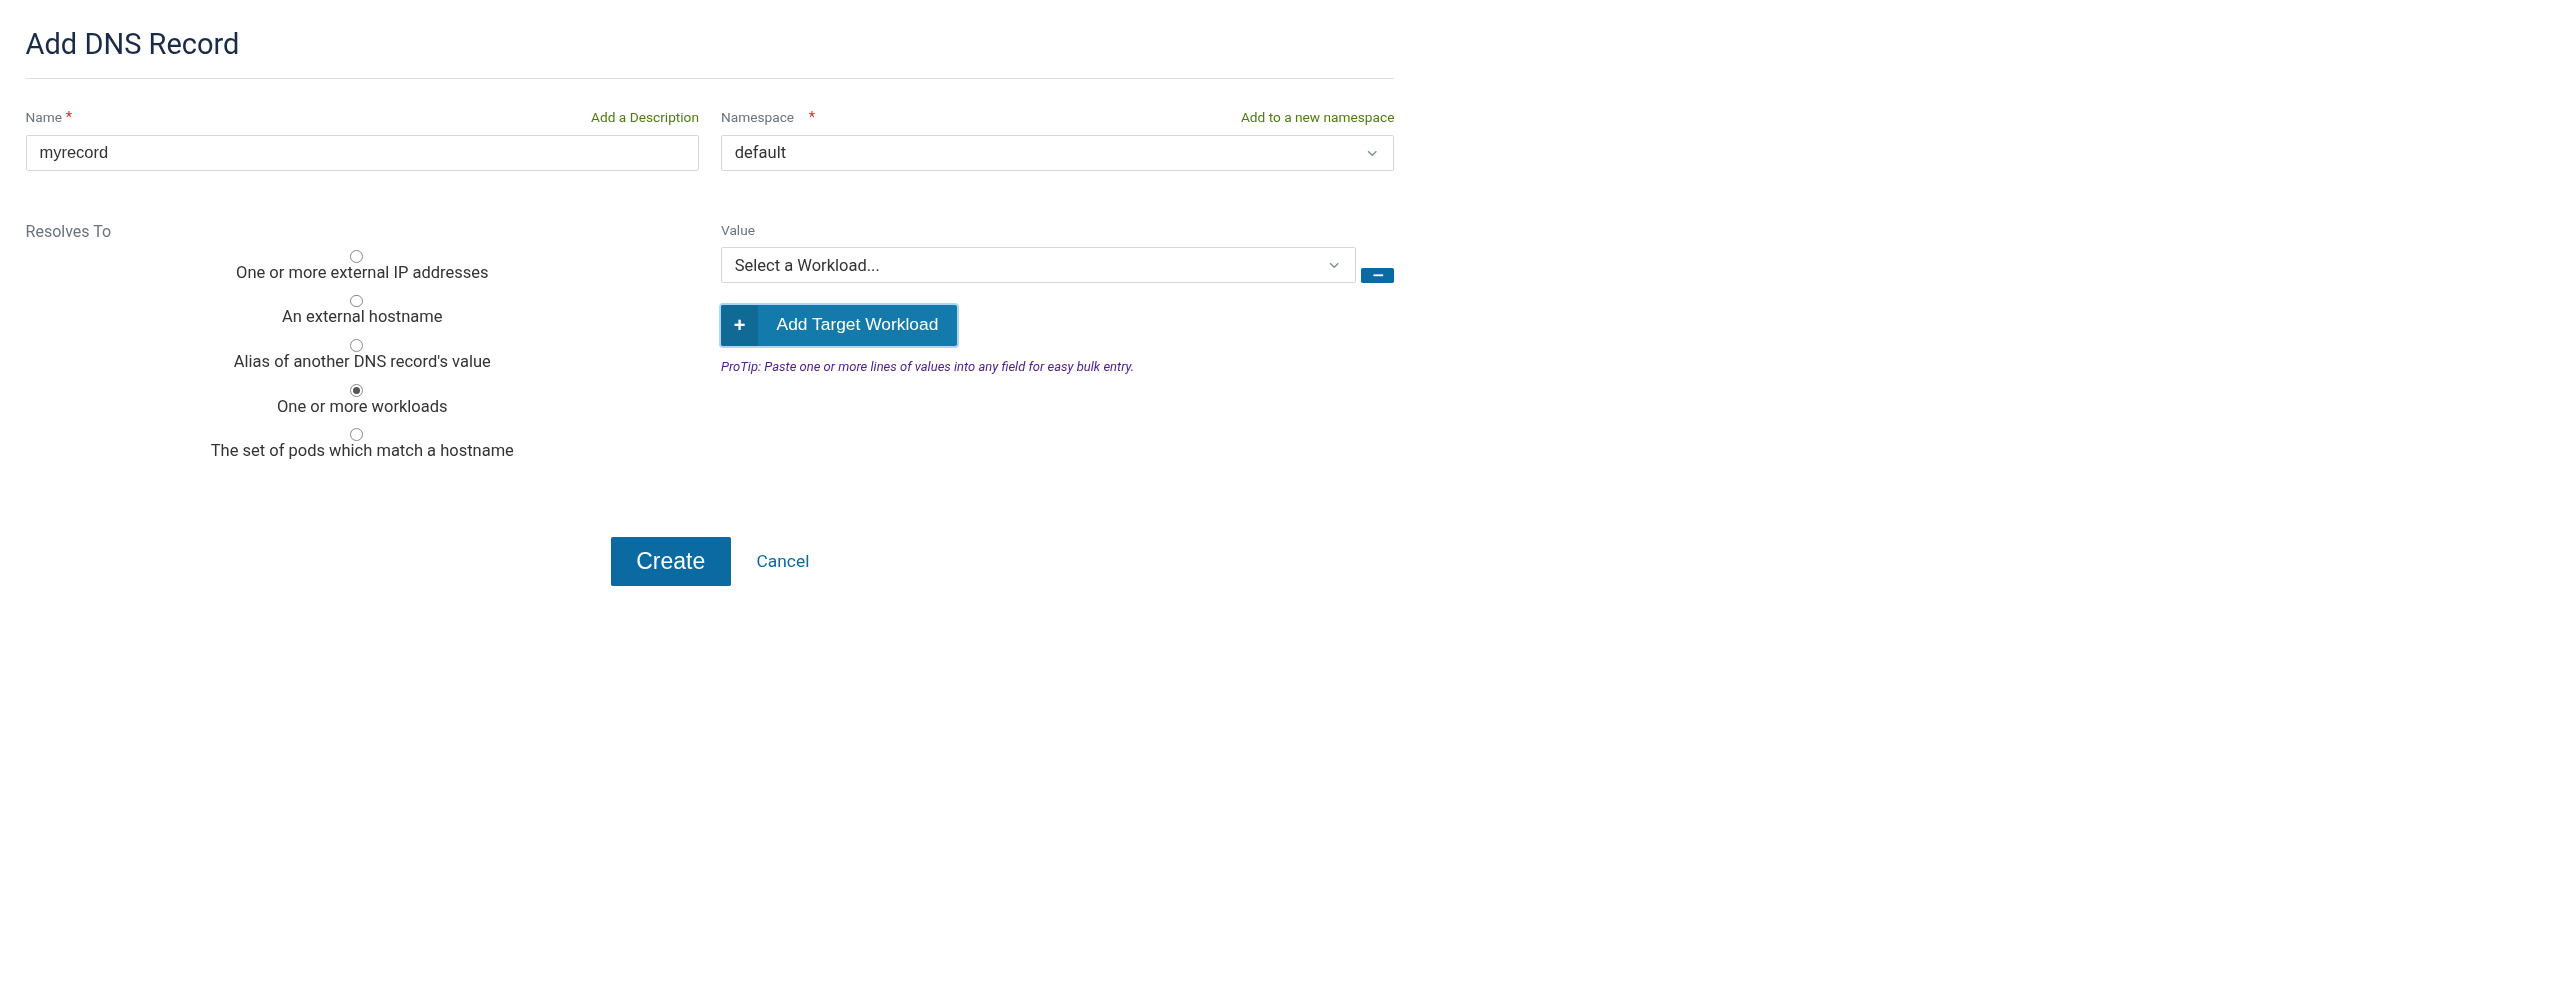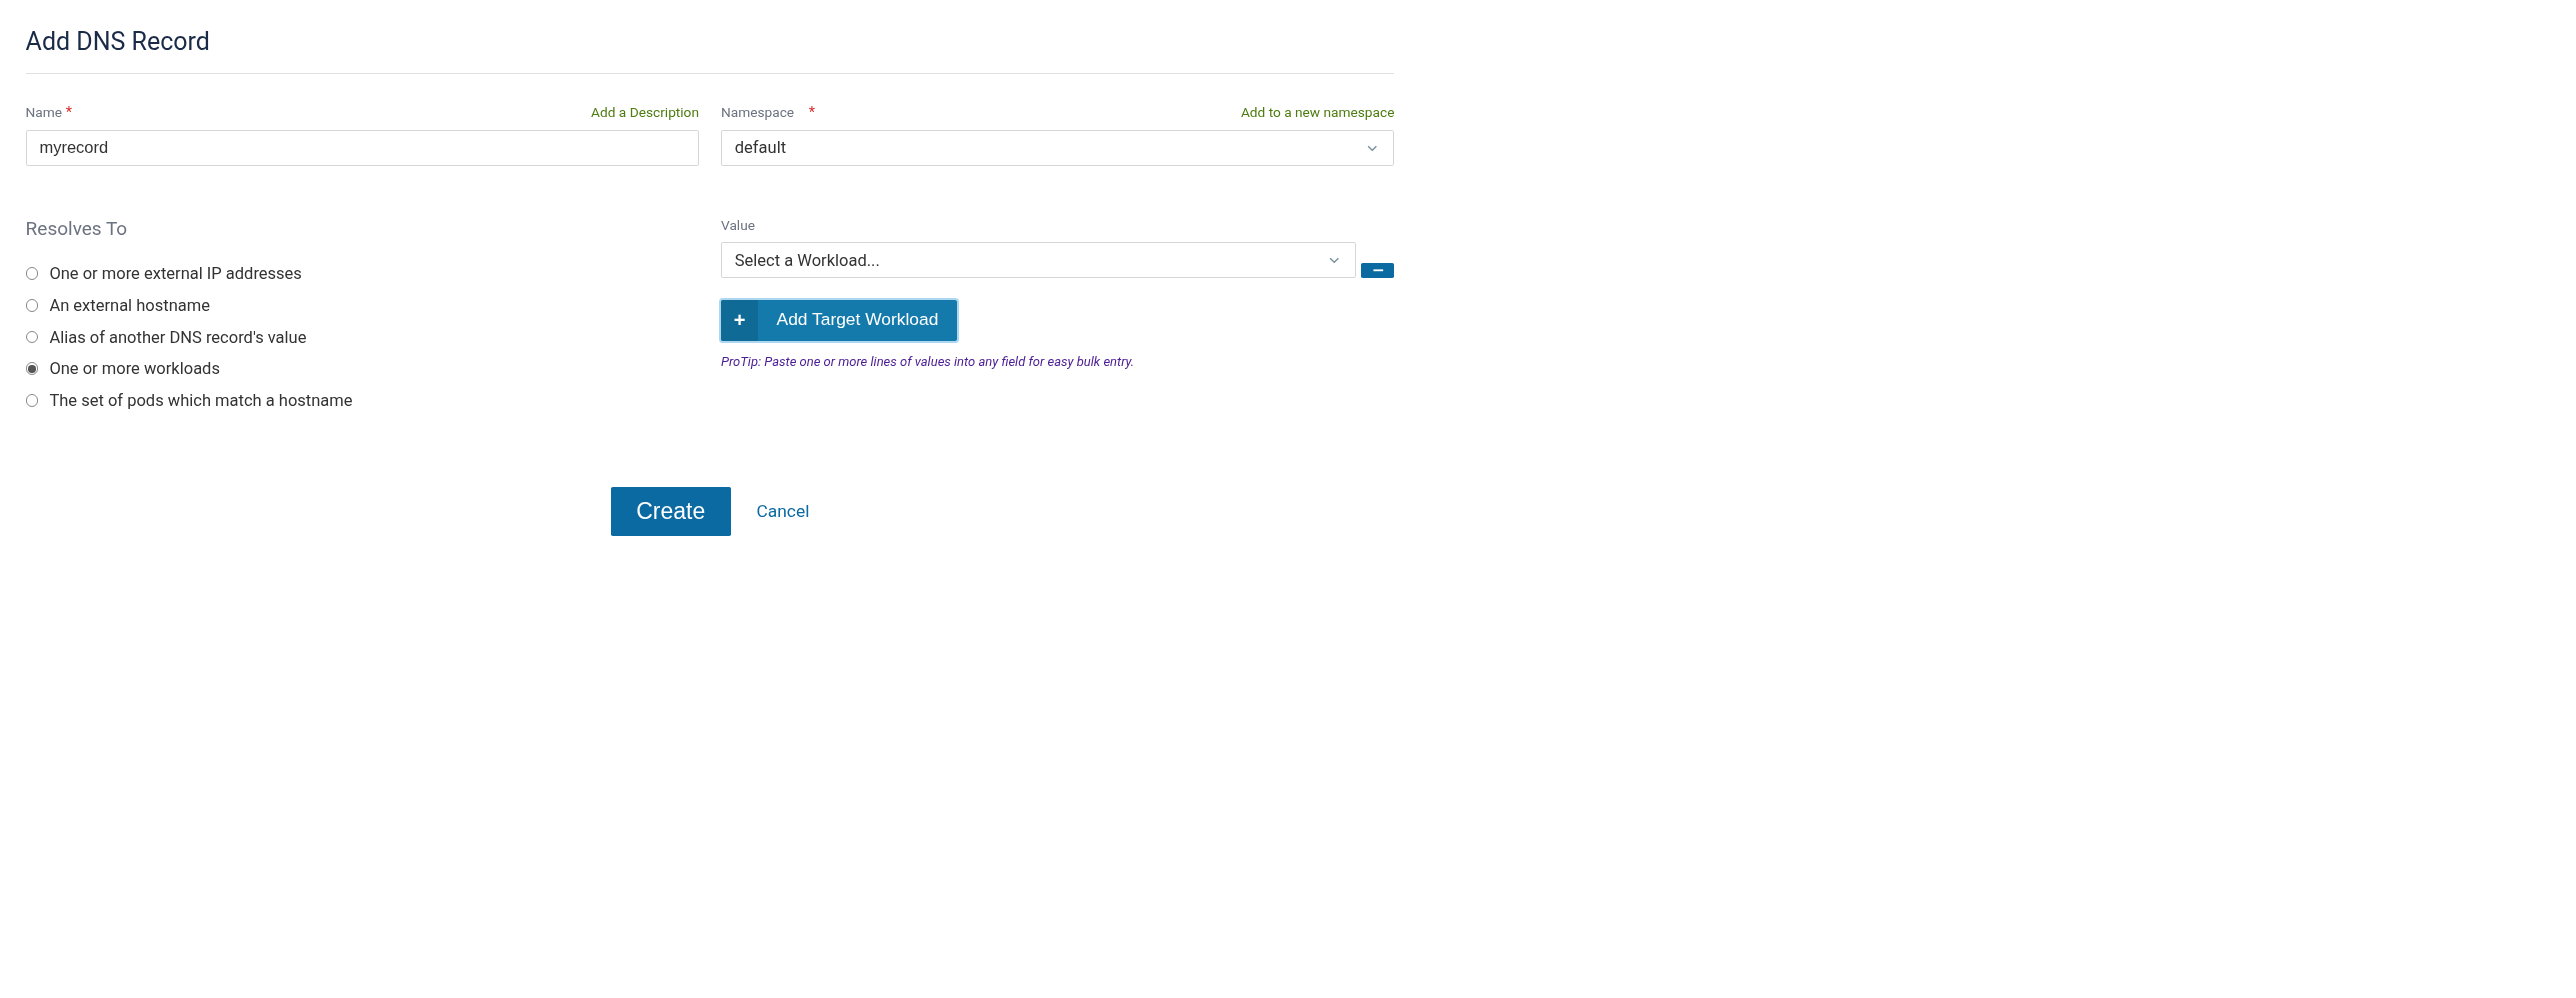--- a/index.html
+++ b/index.html
@@ -4,21 +4,21 @@
   <style>
     * { box-sizing: border-box; margin: 0; padding: 0; }
     body {
       font-family: -apple-system, BlinkMacSystemFont, "Segoe UI", Roboto, Helvetica, Arial, sans-serif;
       background: #fff;
       color: #333;
       padding: 27.4px 25.6px;
       width: 1420px;
     }
     .page-title {
-      font-size: 25px;
+      font-size: 29px;
       font-weight: 400;
       color: #1a2b48;
       margin-bottom: 16.5px;
     }
     .divider {
       border: none;
       border-top: 0.9px solid #e0e0e0;
       margin-bottom: 29px;
     }
     .form-grid {
@@ -66,29 +66,30 @@
     .chevron {
       width: 16.5px;
       height: 16.5px;
       flex-shrink: 0;
     }
     .chevron svg { display: block; }
     .radio-group {
       margin-top: 29px;
     }
     .radio-heading {
-      font-size: 19px;
+      font-size: 16px;
       color: #6b7280;
-      margin-bottom: 24px;
+      margin-bottom: 9px;
     }
     .radio-row {
       display: flex;
       align-items: center;
       margin-bottom: 12.8px;
       cursor: pointer;
+      flex-direction: column;
     }
     .radio {
       width: 12.8px;
       height: 12.8px;
       border: 0.9px solid #888;
       border-radius: 50%;
       margin-right: 11px;
       flex-shrink: 0;
       position: relative;
       background: #fff;

